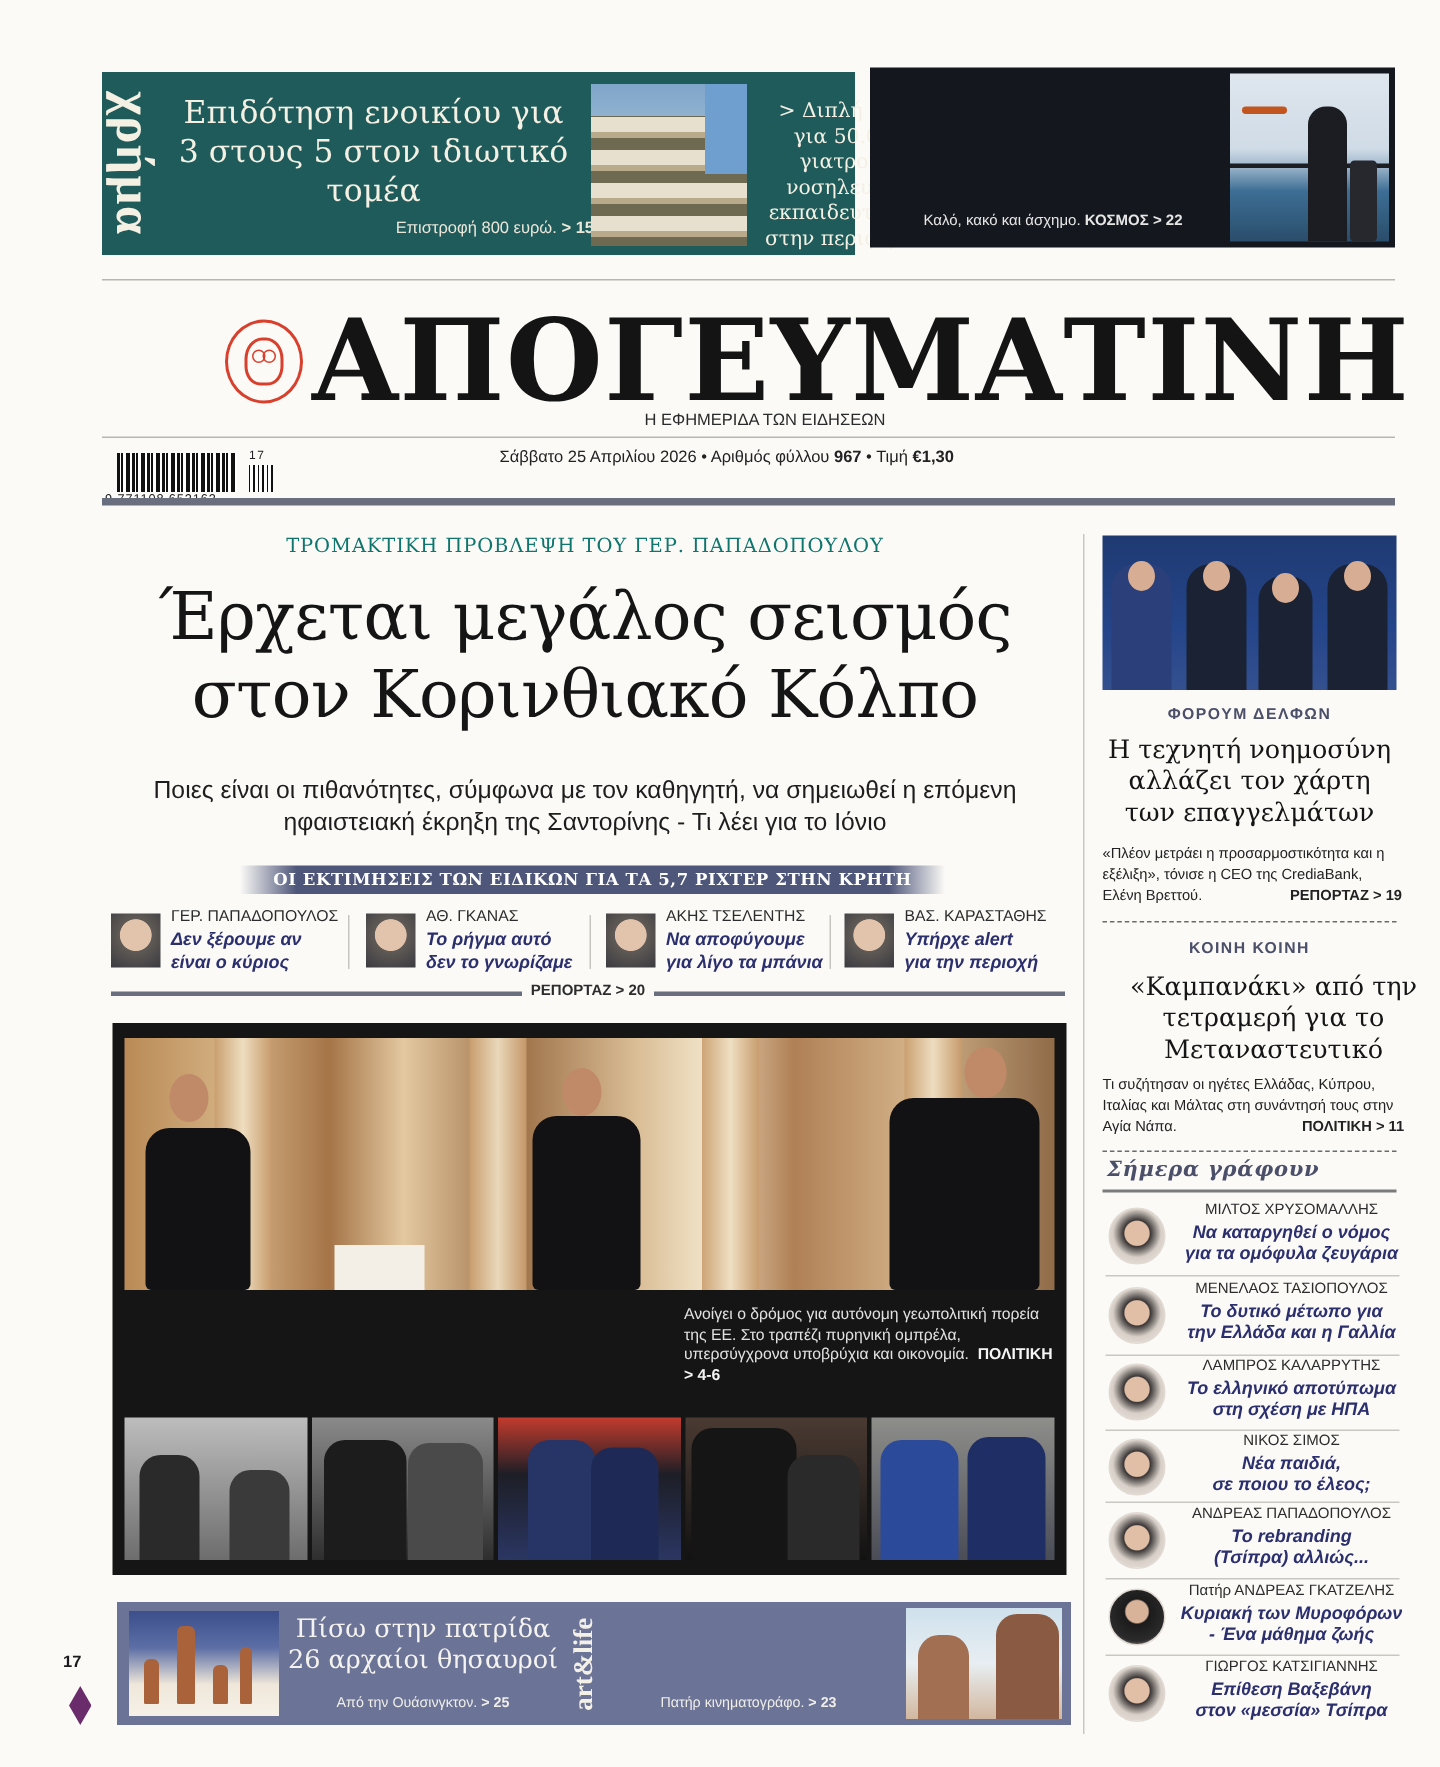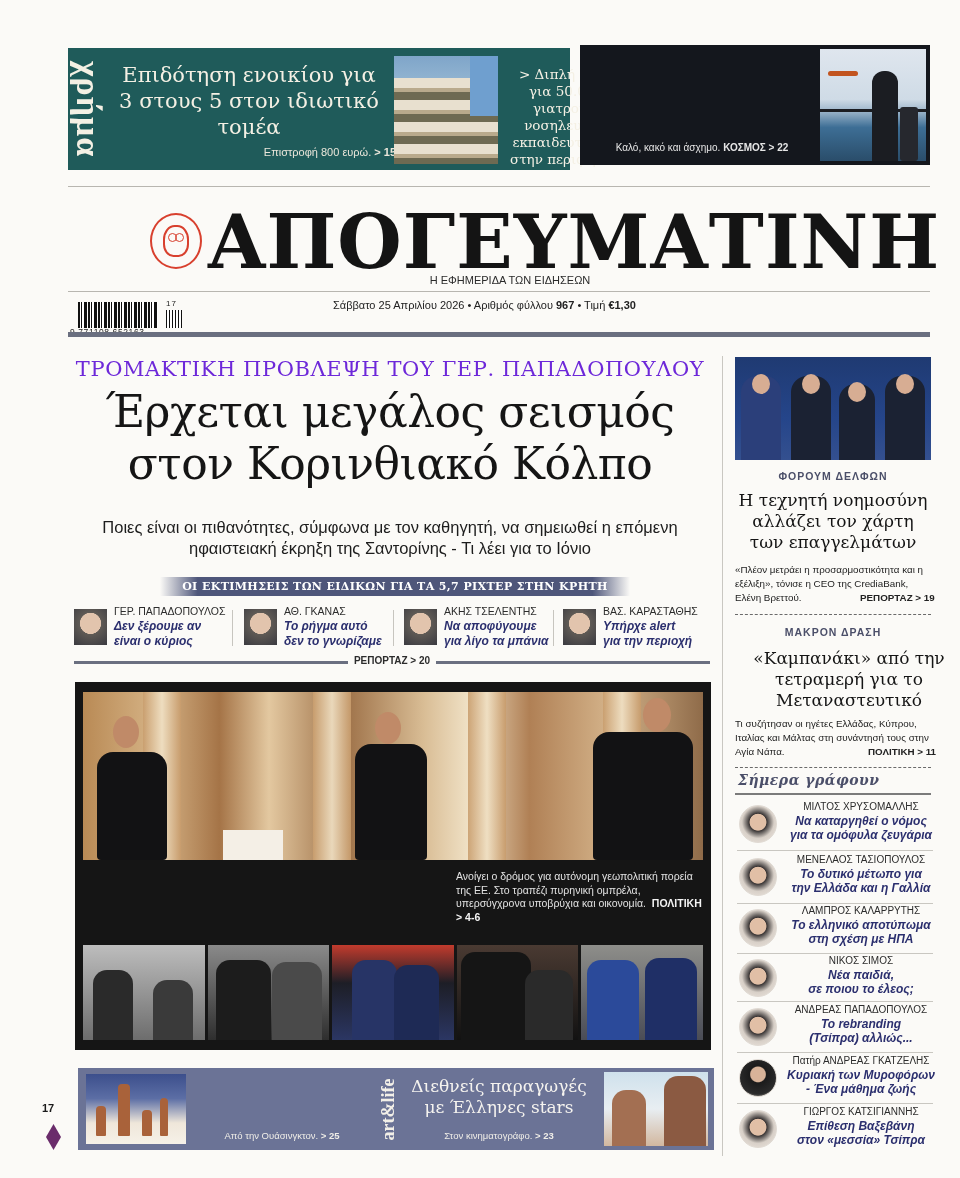--- a/index.html
+++ b/index.html
@@ -41,21 +41,21 @@
   .tagline { left: 410px; top: 274px; width: 200px; text-align: center; font-size: 11px; color: #2a2a2a; }
   .barcode { left: 78px; top: 302px; width: 80px; height: 26px; background: repeating-linear-gradient(90deg, #111 0 2px, #fff 2px 3px, #111 3px 4px, #fff 4px 6px, #111 6px 9px, #fff 9px 10px); }
   .barcode-addon { left: 166px; top: 310px; width: 16px; height: 18px; background: repeating-linear-gradient(90deg, #111 0 1px, #fff 1px 3px); }
   .barcode-addon-num { left: 166px; top: 299px; font-size: 8px; color: #222; letter-spacing: 1px; }
   .barcode-num { left: 70px; top: 327px; font-size: 8.5px; color: #222; letter-spacing: 0.6px; }
   .issue-line { left: 333px; top: 299px; font-size: 11px; color: #222; }
   .issue-line b { font-weight: bold; }
   .heavy-rule { left: 68px; top: 332px; width: 862px; height: 5px; background: #6a6f80; }
 
   
-  .kicker { left: 70px; top: 357px; width: 640px; text-align: center; font-family: "DejaVu Serif", serif; font-size: 21px; letter-spacing: 0.6px; color: #6d28d9; }
+  .kicker { left: 70px; top: 357px; width: 640px; text-align: center; font-family: "DejaVu Serif", serif; font-size: 13px; letter-spacing: 0.6px; color: #0f766e; }
   .lead-title { left: 70px; top: 386px; width: 640px; text-align: center; font-family: "DejaVu Serif", serif; font-size: 44px; line-height: 52px; color: #151515; letter-spacing: -0.5px; }
   .lead-deck { left: 70px; top: 517px; width: 640px; text-align: center; font-size: 16.5px; line-height: 21px; color: #1d1d1d; }
   .experts-band { left: 160px; top: 577px; width: 470px; height: 19px; background: linear-gradient(90deg, transparent 0%, #4e567a 8%, #4e567a 92%, transparent 100%); color: #fff; text-align: center; font-family: "DejaVu Serif", serif; font-weight: bold; font-size: 11px; line-height: 19px; letter-spacing: 0.4px; }
   .expert { position: absolute; top: 605px; height: 44px; }
   .expert .face { position: absolute; left: 0; top: 4px; width: 33px; height: 36px; background: radial-gradient(circle at 50% 40%, #e2c4ad 0 38%, #5f5a55 40%, #3a3a40 100%); }
   .expert .name { position: absolute; left: 40px; top: 0; font-size: 10.5px; color: #2c2c2c; white-space: nowrap; }
   .expert .quote { position: absolute; left: 40px; top: 14px; font-size: 12px; font-style: italic; font-weight: bold; line-height: 15px; color: #2b2f6e; white-space: nowrap; }
   .expert-sep { position: absolute; top: 610px; width: 1px; height: 36px; background: #c7c5bf; }
   .report-rule { left: 74px; top: 659px; width: 636px; height: 6px; }
   .report-rule .line { position: absolute; top: 2px; height: 3px; background: #6a6f80; }
@@ -230,26 +230,26 @@
 
 <div class="abs page-num">17</div>
 <div class="abs diamond"></div>
 <div class="abs bottom-promo">
   <div class="ph1">
     <i style="left:10px;height:30px;"></i>
     <i style="left:32px;height:52px;width:12px;"></i>
     <i style="left:56px;height:26px;"></i>
     <i style="left:74px;height:38px;width:8px;"></i>
   </div>
+  <div class="h1">Πίσω στην πατρίδα 26 αρχαίοι θησαυροί</div>
   <div class="s1"><span>Από την Ουάσινγκτον.</span> <b>&gt; 25</b></div>
   <div class="vert">
       <span>art&amp;life</span>
     </div>
-  <div class="h2">Διεθνείς παραγωγές με Έλληνες stars</div>
-  <div class="s2"><span>Στον κινηματογράφο.</span> <b>&gt; 23</b></div>
+  <div class="s2"><span>Πατήρ κινηματογράφο.</span> <b>&gt; 23</b></div>
   <div class="ph2">
     <i style="left:8px;width:34px;height:56px;"></i>
     <i style="left:60px;width:42px;height:70px;background:#8b5a42;"></i>
   </div>
 </div>
 
 <div class="abs col-divider"></div>
 
 <div class="abs forum-photo">
   <div class="p navy" style="left:6px;">
@@ -264,21 +264,21 @@
   <div class="p" style="left:150px;">
       <div class="h"></div>
     </div>
 </div>
 <div class="section-label" style="left:735px;top:470px;width:196px;">ΦΟΡΟΥΜ ΔΕΛΦΩΝ</div>
 <div class="r-head" style="left:735px;top:490px;width:196px;">Η τεχνητή νοημοσύνη αλλάζει τον χάρτη των επαγγελμάτων</div>
 <div class="r-text" style="left:735px;top:563px;width:198px;"><span>«Πλέον μετράει η προσαρμοστικότητα και η εξέλιξη», τόνισε η CEO της CrediaBank, Ελένη Βρεττού.</span></div>
 <div class="r-text" style="left:860px;top:591px;"><b>ΡΕΠΟΡΤΑΖ &gt; 19</b></div>
 
 <div class="dash" style="top:614px;"></div>
-<div class="section-label" style="left:735px;top:626px;width:196px;">ΜΑΚΡΟΝ ΔΡΑΣΗ</div>
+<div class="section-label" style="left:735px;top:626px;width:196px;">ΚΟΙΝΗ ΚΟΙΝΗ</div>
 <div class="r-head" style="left:735px;top:648px;width:196px;margin-left:16px;">«Καμπανάκι» από την τετραμερή για το Μεταναστευτικό</div>
 <div class="r-text" style="left:735px;top:717px;width:200px;"><span>Τι συζήτησαν οι ηγέτες Ελλάδας, Κύπρου, Ιταλίας και Μάλτας στη συνάντησή τους στην Αγία Νάπα.</span></div>
 <div class="r-text" style="left:868px;top:745px;"><b>ΠΟΛΙΤΙΚΗ &gt; 11</b></div>
 <div class="dash" style="top:767px;"></div>
 
 <div class="abs today-title">Σήμερα γράφουν</div>
 <div class="abs today-rule"></div>
 
 <div class="op" style="top:799px;">
   <div class="face"></div>

